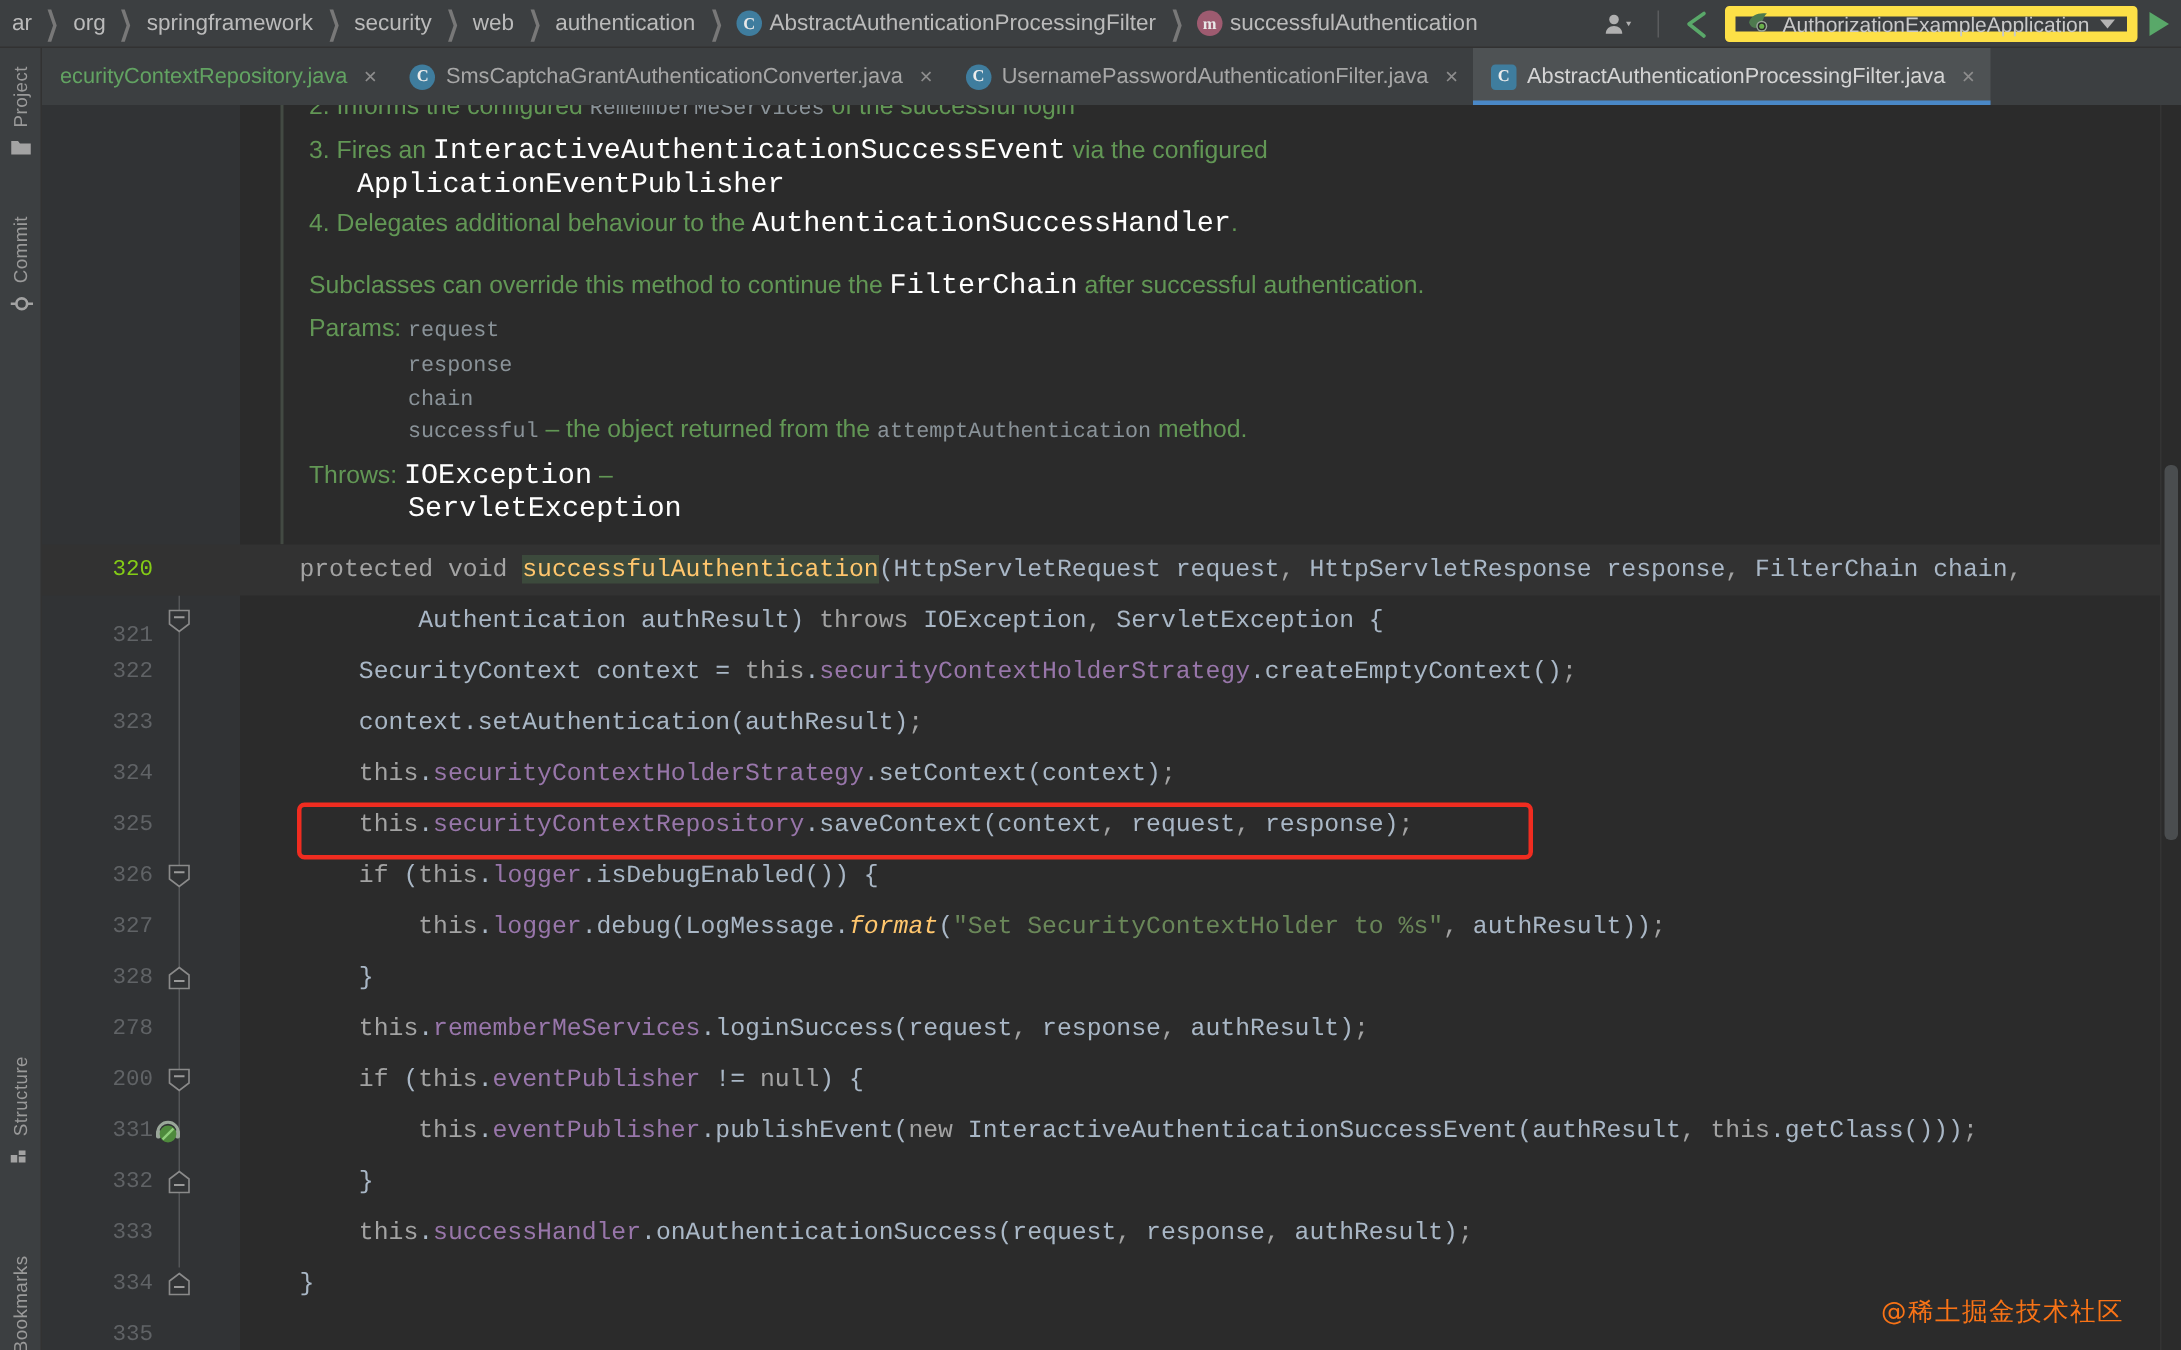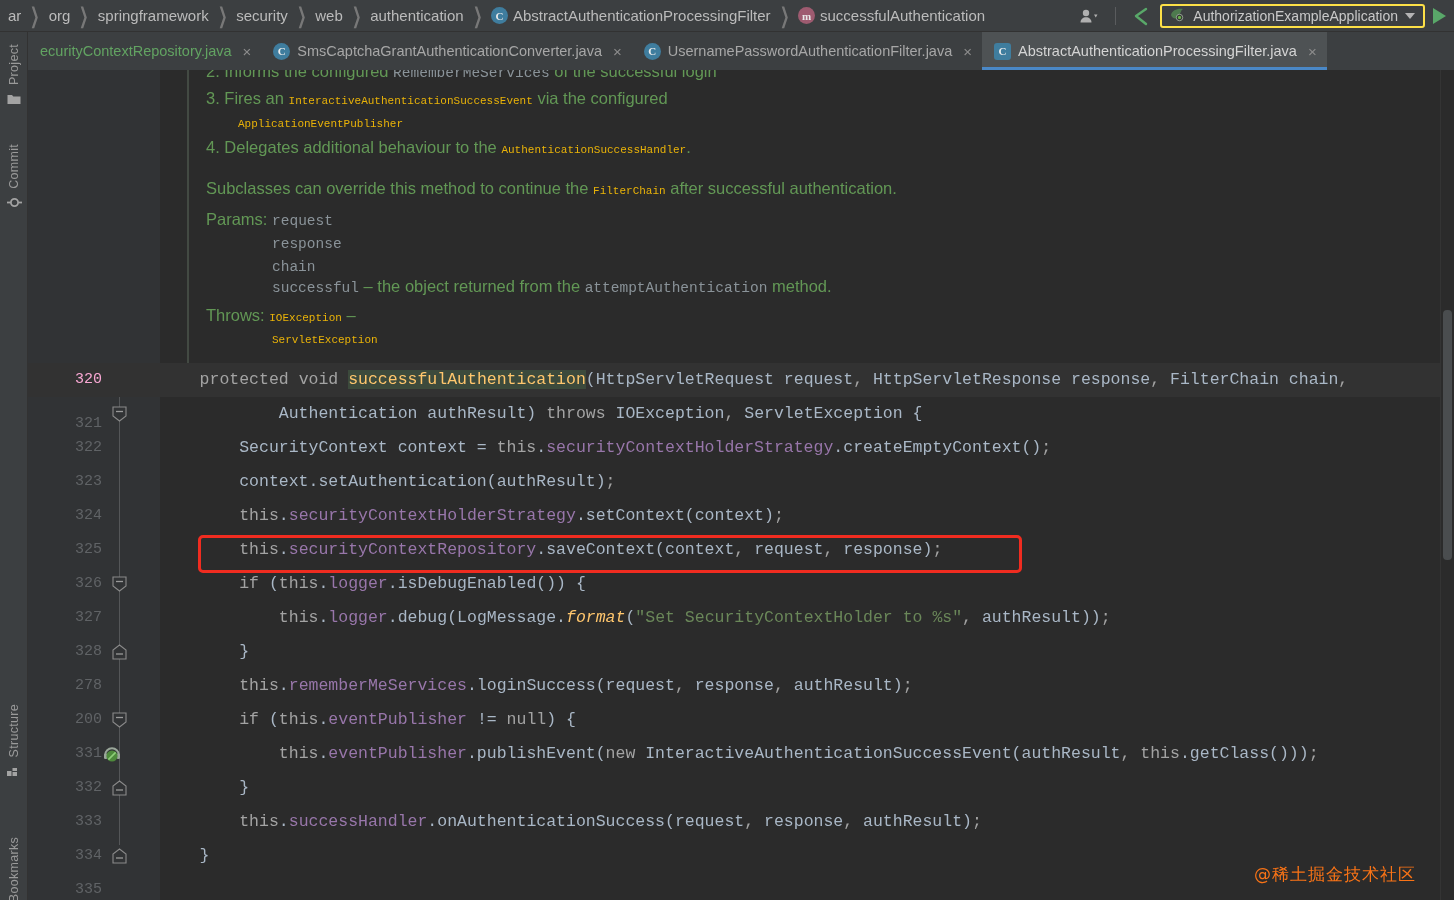--- a/index.html
+++ b/index.html
@@ -57,21 +57,21 @@
   .nav-icon-btn {
     width: 34px; height: 26px;
     display: flex; align-items: center; justify-content: center;
   }
   .nav-sep {
     width: 1px; height: 18px; background: #5a5c5e; margin: 0 6px;
   }
   .run-config {
     display: flex; align-items: center; gap: 7px;
     height: 24px; padding: 0 8px 0 7px;
-    border: 2px solid #fde047; border-radius: 3px;
+    border: 7px solid #fde047; border-radius: 3px;
     color: #c9c9c9; font-size: 14px;
     background: #3c3f41;
   }
   .caret-down {
     width: 0; height: 0; border-left: 5px solid transparent;
     border-right: 5px solid transparent; border-top: 6px solid #b4b4b4;
   }
   .run-play {
     width: 0; height: 0; border-top: 8px solid transparent;
     border-bottom: 8px solid transparent; border-left: 13px solid #59a869;
@@ -142,21 +142,21 @@
     background: #313335;
   }
   .gutter-line {
     position: absolute; left: 0; width: 132px; height: 34px;
     color: #606366; font-size: 15px;
     font-family: "Liberation Mono", monospace;
     text-align: right;
     padding-right: 58px;
     line-height: 34px;
   }
-  .gutter-line.current { color: #f9a8d4; background: #323232; }
+  .gutter-line.current { color: #84cc16; background: #323232; }
   .fold-line {
     position: absolute; left: 91px; width: 1px;
     background: #545658;
   }
   .fold-marker {
     position: absolute; left: 84px;
     width: 15px; height: 15px;
   }
   .codearea {
     position: absolute; left: 132px; top: 0; right: 0; height: 830px;
@@ -188,22 +188,22 @@
     font-family: "Liberation Sans", sans-serif;
     white-space: pre;
   }
   .doc-row .mono {
     font-family: "Liberation Mono", monospace;
     font-size: 14.5px;
     color: #8a9399;
   }
   .doc-row .type {
     font-family: "Liberation Mono", monospace;
-    font-size: 11px;
-    color: #eab308;
+    font-size: 19px;
+    color: #ffffff;
   }
   .doc-label { color: #629755; }
 
   
   .kw   { color: #a3a3a3; margin-top: 47px; }
   .mname{ color: #ffc66d; }
   .fld  { color: #9876aa; }
   .str  { color: #6a8759; }
   .id   { color: #a9b7c6; }
   .ital { color: #ffc66d; font-style: italic; }

